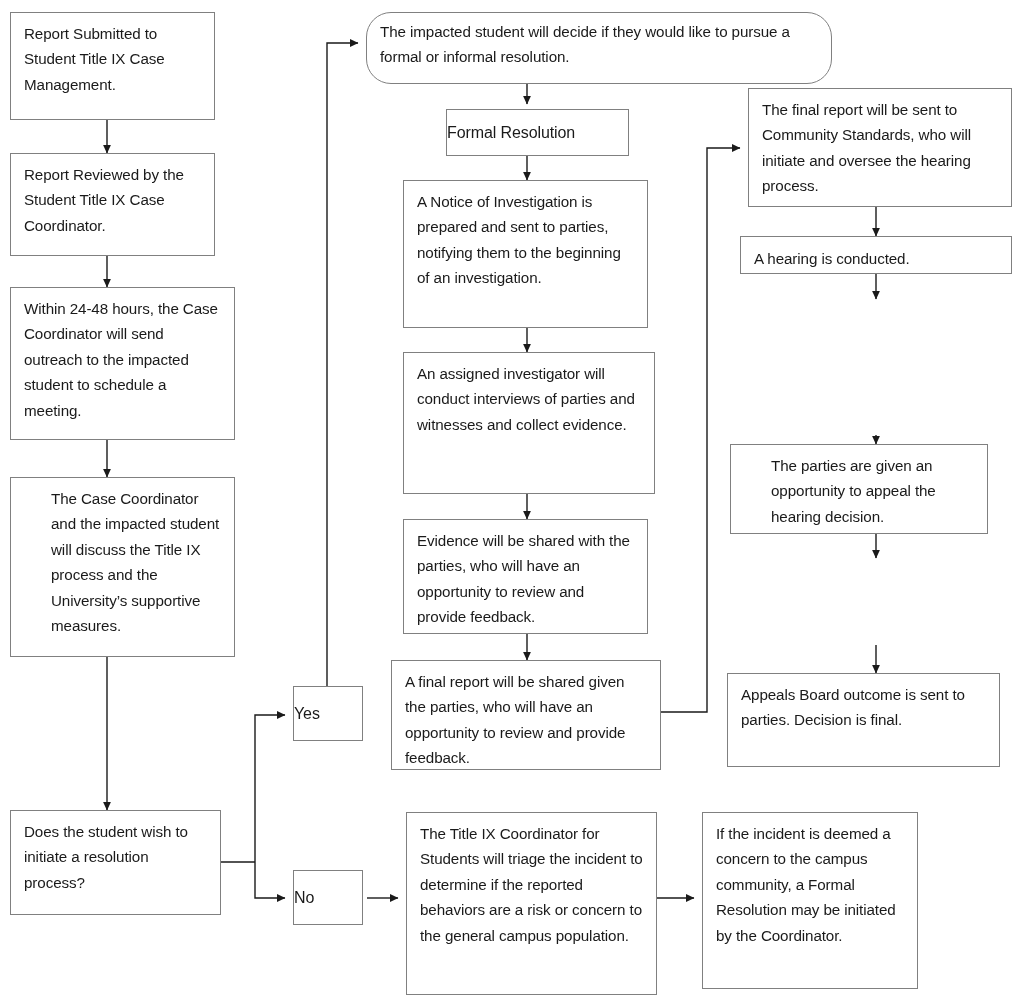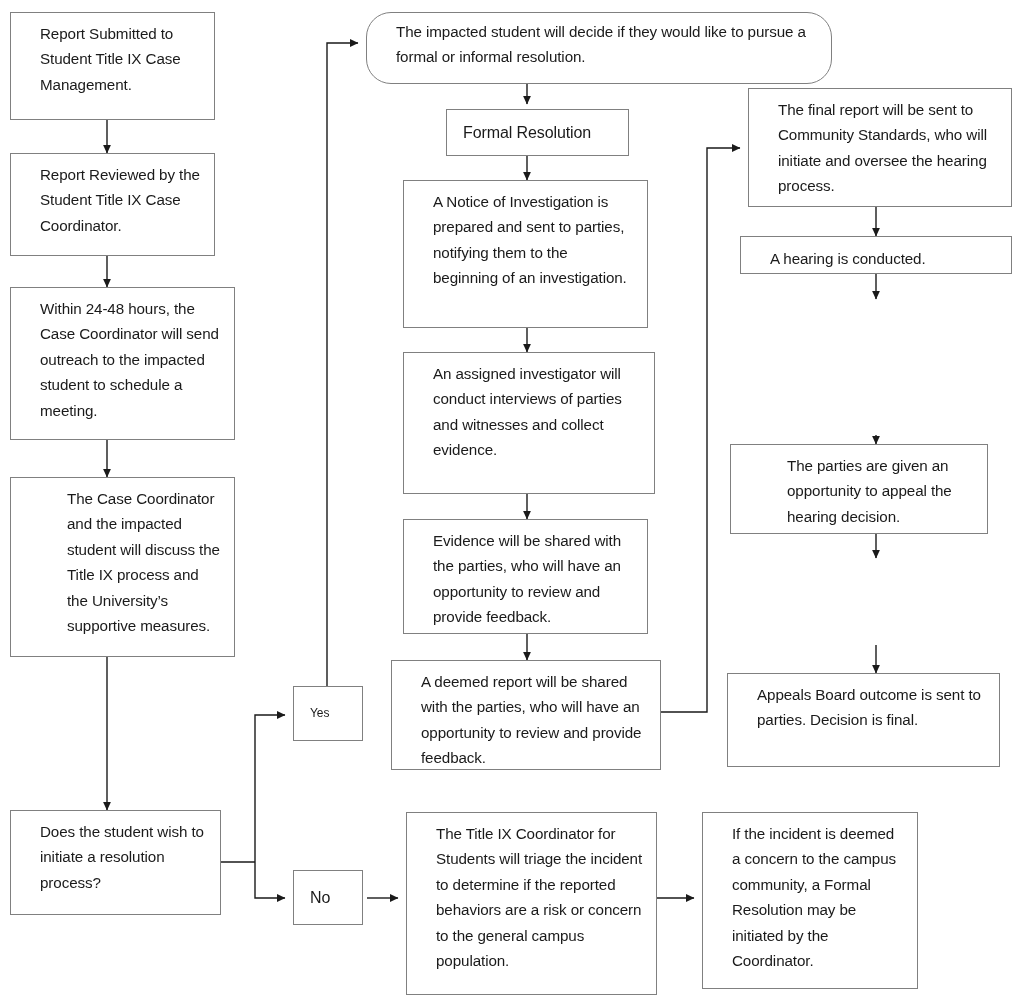--- a/index.html
+++ b/index.html
@@ -45,21 +45,20 @@
     text-align: center;
   }
   .node.midleft {
     display: flex;
     align-items: center;
     padding-top: 8px;
     padding-bottom: 0;
   }
   .node-text {
     display: block;
-    margin-left: 16px;
   }
 </style>
 </head>
 <body>
 
 <div id="flow-canvas">
 
   <svg id="flow-svg" viewBox="0 0 1024 1008" xmlns="http://www.w3.org/2000/svg">
     <defs>
       <marker id="arrowhead" markerWidth="9" markerHeight="9" refX="8" refY="4.5" orient="auto" markerUnits="userSpaceOnUse">
@@ -110,21 +109,21 @@
   </div>
 
   <div class="node" style="left:10px; top:477px; width:225px; height:180px;padding-left:40px;">
     <span class="node-text">The Case Coordinator and the impacted student will discuss the Title IX process and the University’s supportive measures.</span>
   </div>
 
   <div class="node" style="left:10px; top:810px; width:211px; height:105px;">
     <span class="node-text">Does the student wish to initiate a resolution process?</span>
   </div>
 
-  <div class="node center" style="left:293px; top:686px; width:70px; height:55px; font-size:12px;">
+  <div class="node center" style="left:293px; top:686px; width:70px; height:55px; font-size:16px;">
     <span class="node-text">Yes</span>
   </div>
 
   <div class="node center" style="left:293px; top:870px; width:70px; height:55px; font-size:16px;">
     <span class="node-text">No</span>
   </div>
 
   <div class="node" style="left:366px; top:12px; width:466px; height:72px; padding-top:6px;border-radius:25px;">
     <span class="node-text">The impacted student will decide if they would like to pursue a formal or informal resolution.</span>
   </div>
@@ -139,21 +138,21 @@
 
   <div class="node" style="left:403px; top:352px; width:252px; height:142px;">
     <span class="node-text">An assigned investigator will conduct interviews of parties and witnesses and collect evidence.</span>
   </div>
 
   <div class="node" style="left:403px; top:519px; width:245px; height:115px;">
     <span class="node-text">Evidence will be shared with the parties, who will have an opportunity to review and provide feedback.</span>
   </div>
 
   <div class="node" style="left:391px; top:660px; width:270px; height:110px;">
-    <span class="node-text">A deemed report will be shared with the parties, who will have an opportunity to review and provide feedback.</span>
+    <span class="node-text">A final report will be shared given the parties, who will have an opportunity to review and provide feedback.</span>
   </div>
 
   <div class="node" style="left:748px; top:88px; width:264px; height:119px;">
     <span class="node-text">The final report will be sent to Community Standards, who will initiate and oversee the hearing process.</span>
   </div>
 
   <div class="node midleft" style="left:740px; top:236px; width:272px; height:38px;">
     <span class="node-text">A hearing is conducted.</span>
   </div>
 

